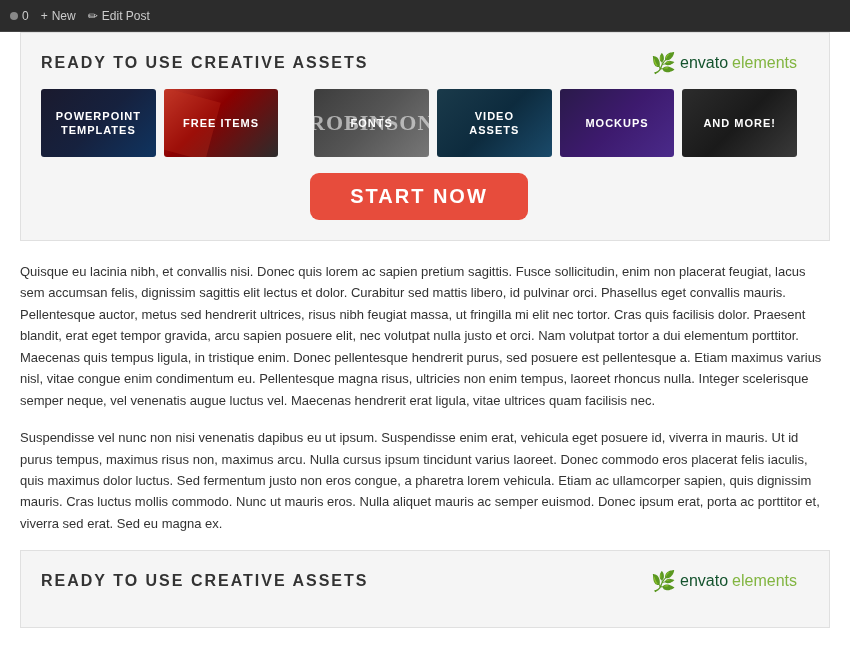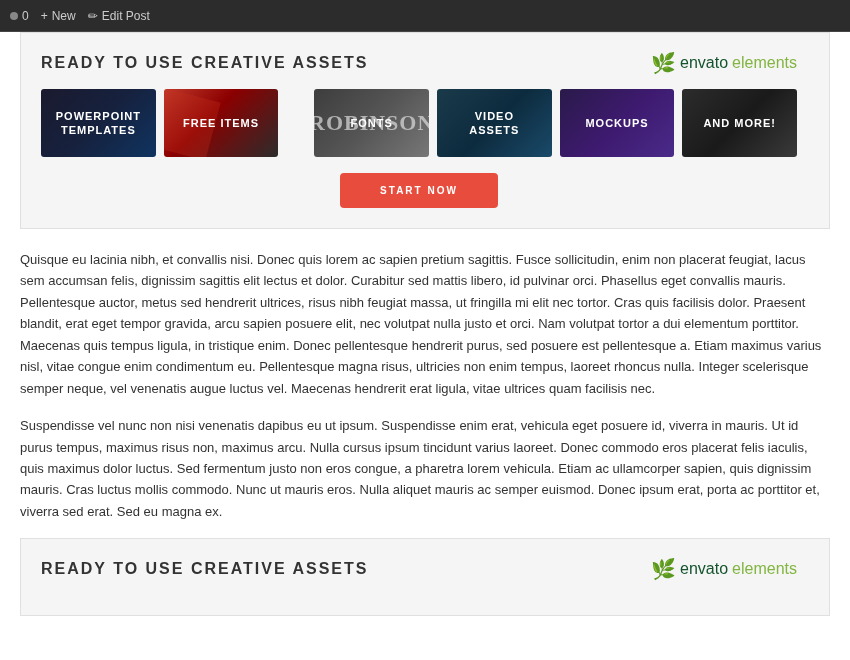--- a/index.html
+++ b/index.html
@@ -160,26 +160,26 @@
     .start-now-wrap {
       text-align: center;
       margin: 4px 0 0 0;
     }
 
     .start-now-btn {
       background: #e74c3c;
       color: #fff;
       border: none;
       padding: 12px 40px;
-      font-size: 10px;
+      font-size: 20px;
       font-weight: 700;
       letter-spacing: 2px;
       text-transform: uppercase;
       cursor: pointer;
-      border-radius: 4px;
+      border-radius: 9px;
     }
 
     
     .body-text {
       font-size: 13px;
       color: #333;
       line-height: 1.65;
       margin-bottom: 16px;
     }
 

